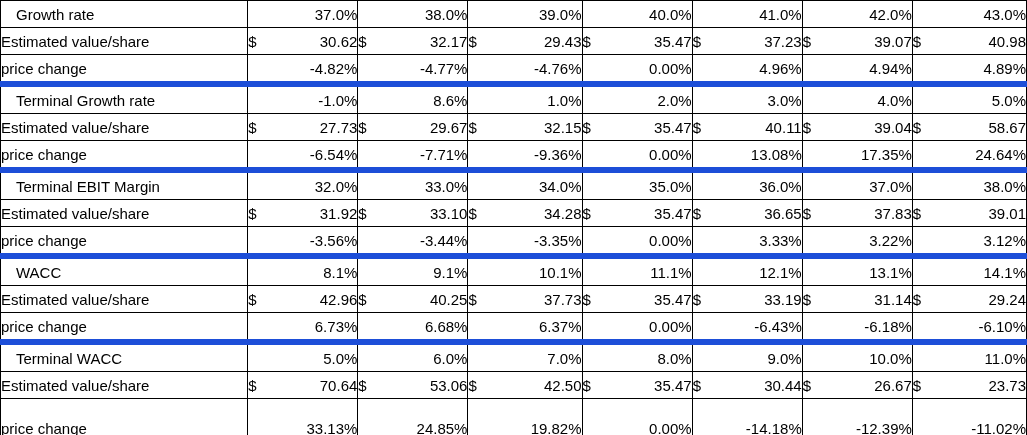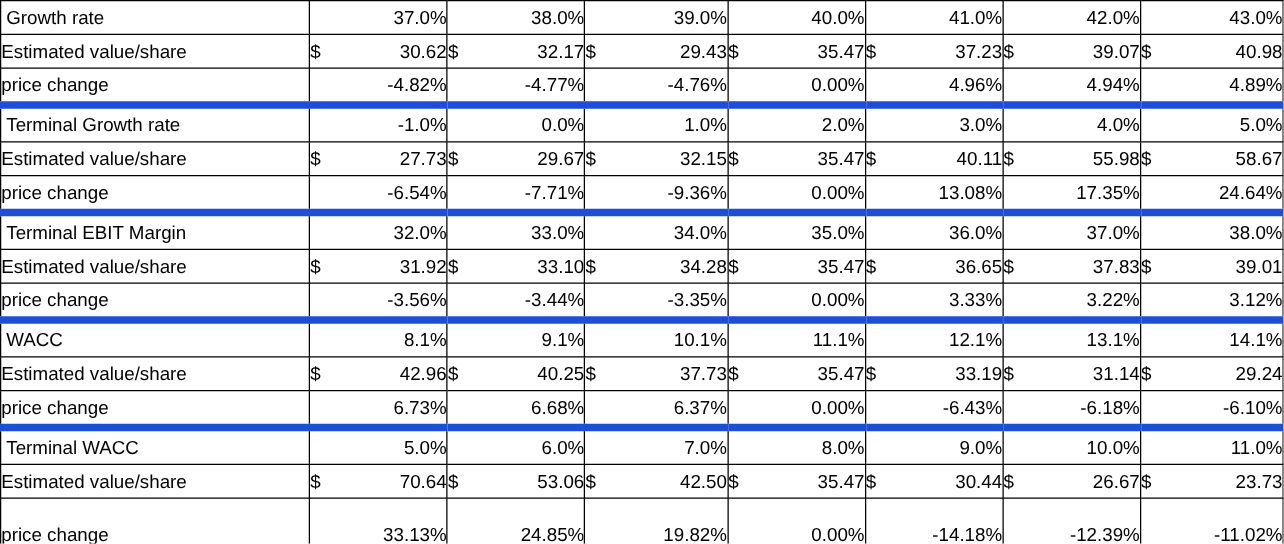--- a/index.html
+++ b/index.html
@@ -41,21 +41,21 @@
     overflow: hidden;
     white-space: nowrap;
   }
   
   td.label {
     text-align: left;
     padding-left: 5px;
     font-size: 15px;
   }
   td.label.indent {
-    padding-left: 4px;
+    padding-left: 15px;
   }
   
   td.num {
     text-align: right;
     padding-right: 6px;
     font-size: 15px;
   }
   
   td.cur {
     padding: 0 6px 0 5px;
@@ -159,21 +159,21 @@
           <td class="num">-4.77%</td>
           <td class="num">-4.76%</td>
           <td class="hl num">0.00%</td>
           <td class="num">4.96%</td>
           <td class="num">4.94%</td>
           <td class="num">4.89%</td>
         </tr>
         <tr class="group-top">
           <td class="label indent">Terminal Growth rate</td>
           <td class="num">-1.0%</td>
-          <td class="num">0.0%</td>
+          <td class="num">8.6%</td>
           <td class="num">1.0%</td>
           <td class="hl num">2.0%</td>
           <td class="num">3.0%</td>
           <td class="num">4.0%</td>
           <td class="num">5.0%</td>
         </tr>
         <tr>
           <td class="label">Estimated value/share</td>
           <td class="cur">
             <span class="wrap">
@@ -201,21 +201,21 @@
           </td>
           <td class="cur">
             <span class="wrap">
               <span class="sym">$</span>
               <span class="val">40.11</span>
             </span>
           </td>
           <td class="cur">
             <span class="wrap">
               <span class="sym">$</span>
-              <span class="val">55.98</span>
+              <span class="val">39.04</span>
             </span>
           </td>
           <td class="cur">
             <span class="wrap">
               <span class="sym">$</span>
               <span class="val">58.67</span>
             </span>
           </td>
         </tr>
         <tr>

